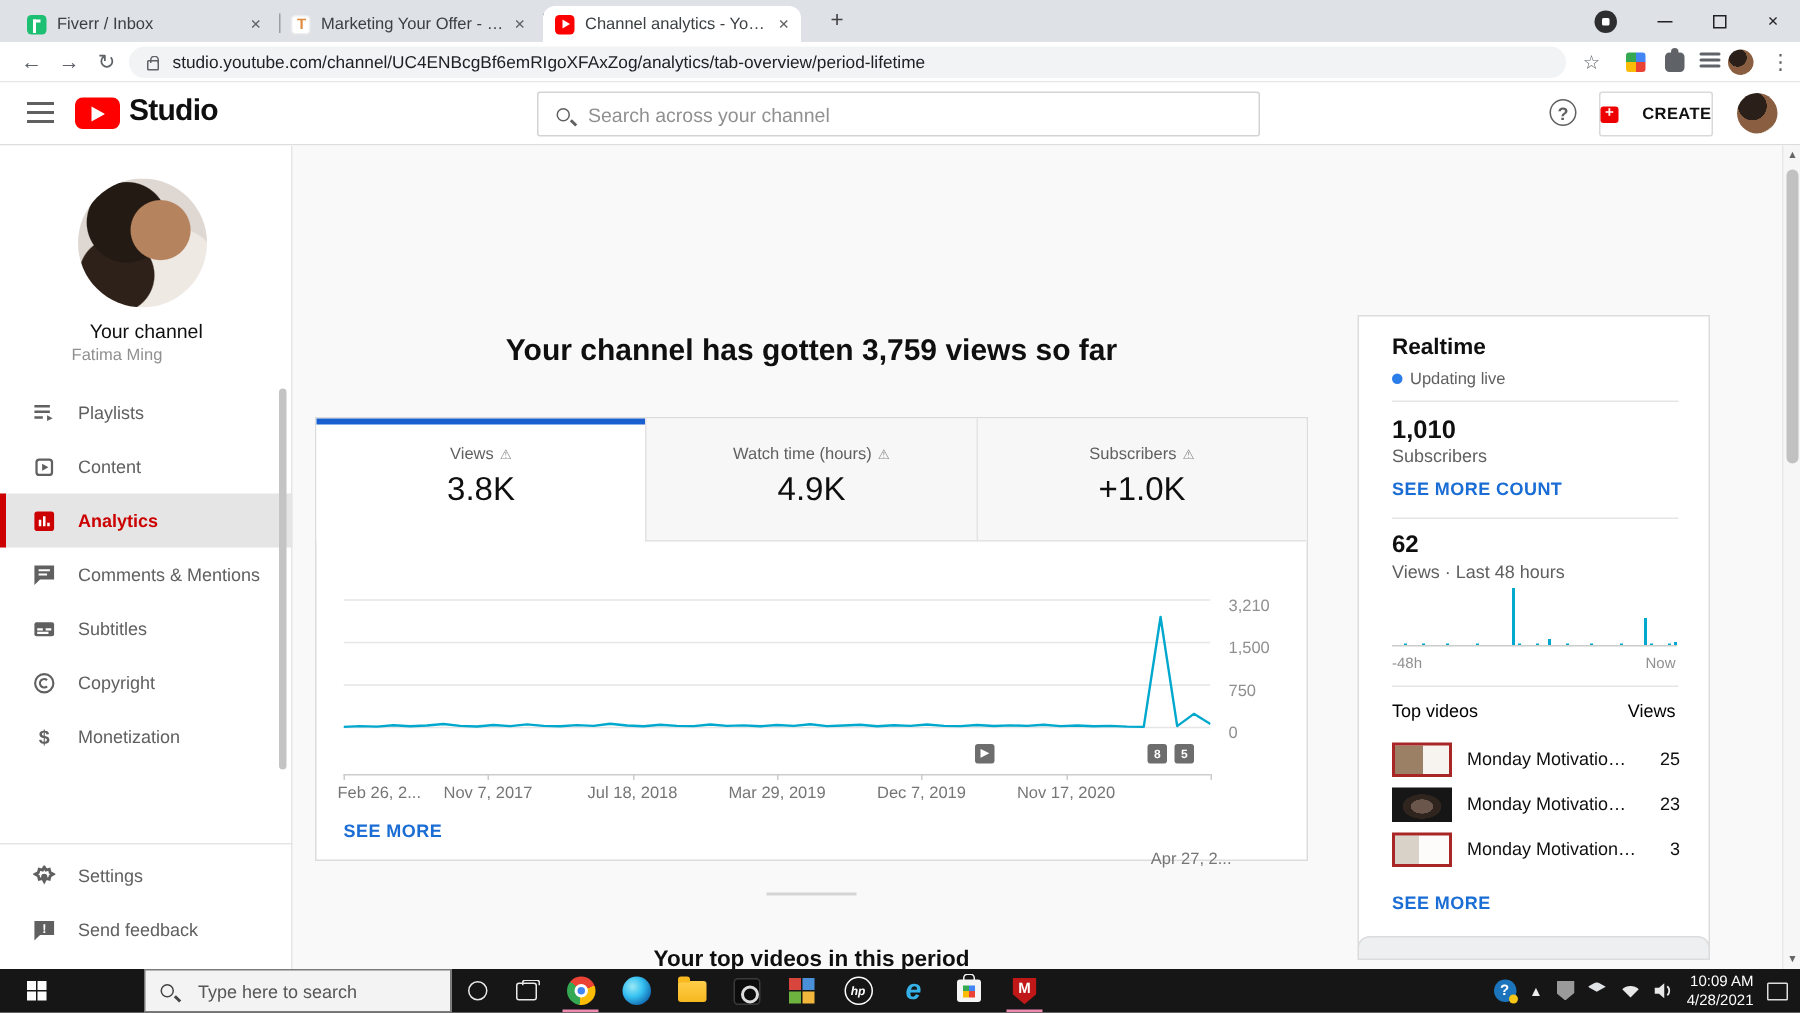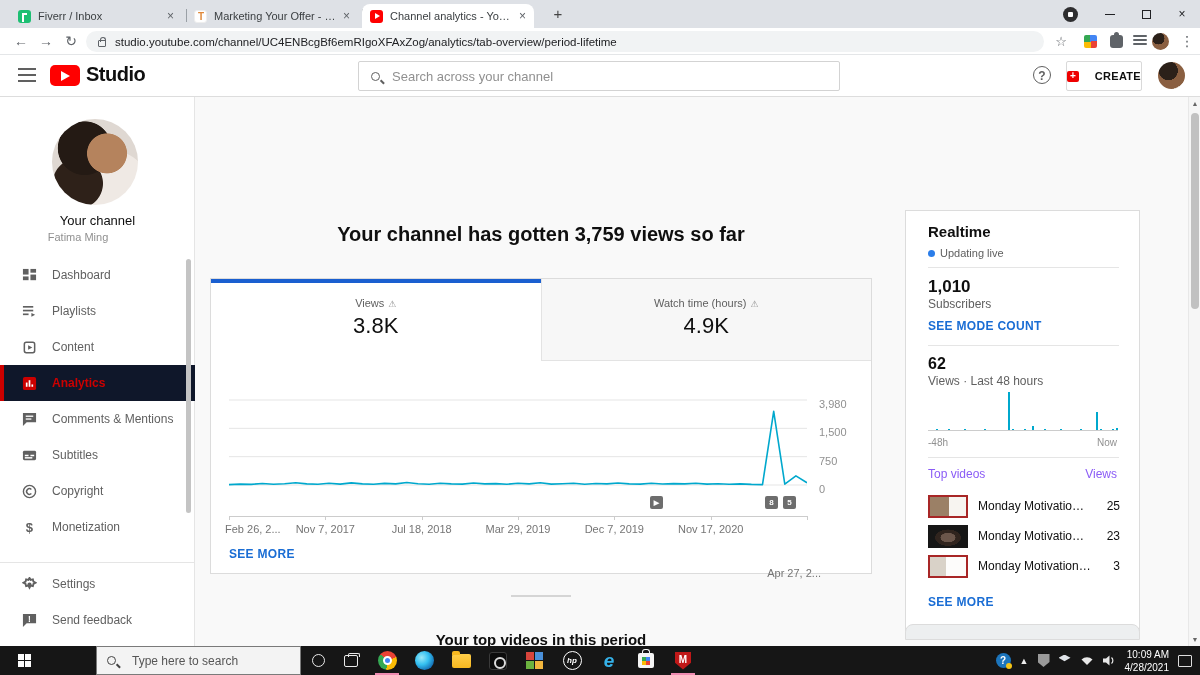--- a/index.html
+++ b/index.html
@@ -63,21 +63,21 @@
      radial-gradient(circle at 64% 40%,#b5835d 0 26%,transparent 27%),
      radial-gradient(circle at 38% 34%,#241a14 0 34%,transparent 35%),
      radial-gradient(circle at 30% 75%,#2e2119 0 28%,transparent 29%),
      radial-gradient(circle at 70% 80%,#efe9e4 0 40%,#dfd8d2 41%);}
   .chname{position:absolute;left:0;top:116px;width:195px;text-align:center;font-size:13px;color:#0f0f0f;}
   .chowner{position:absolute;left:0;top:134px;width:156px;text-align:center;font-size:11px;color:#909090;}
   #nav{position:absolute;left:0;top:160px;width:195px;}
   .nav-item{position:relative;height:36px;display:flex;align-items:center;}
   .nav-item .nico{width:16px;height:16px;margin-left:21px;margin-right:15px;color:#606060;display:flex;align-items:center;justify-content:center;}
   .nav-item .nlbl{font-size:12px;color:#606060;}
-  .nav-item.active{background:#0f172a;}
+  .nav-item.active{background:#e5e5e5;}
   .nav-item.active:before{content:"";position:absolute;left:0;top:0;width:4px;height:36px;background:#c00;}
   .nav-item.active .nlbl{color:#c00;font-weight:bold;}
   .nav-item.active .nico{color:#c00;}
   .nav-partial{position:absolute;left:0;top:448px;width:195px;height:13px;overflow:hidden;opacity:.55;}
   .nav-divider{position:absolute;left:0;top:465px;width:195px;border-top:1px solid #e5e5e5;}
   #nav-footer{position:absolute;left:0;top:469px;width:195px;}
   .sb-scroll{position:absolute;left:186px;top:162px;width:5px;height:254px;background:#c4c4c4;border-radius:3px;}
   
   .main{position:absolute;left:196px;top:0;width:992px;height:549px;}
   .mhead{position:absolute;left:0;top:0;width:992px;height:98px;background:#fff;border-bottom:1px solid #e6e6e6;}
@@ -116,21 +116,21 @@
   .rt-title{left:22px;top:12px;font-size:15px;font-weight:bold;color:#0f0f0f;}
   .rt-live{left:22px;top:36px;font-size:11px;color:#606060;}
   .livedot{display:inline-block;width:7px;height:7px;border-radius:50%;background:#2b7de9;margin-right:5px;}
   .rt-div{position:absolute;left:22px;width:191px;border-top:1px solid #e5e5e5;}
   .rt-big{font-size:17px;font-weight:bold;color:#0f0f0f;}
   .rt-sub{font-size:12px;color:#606060;}
   .rt-link{font-size:12px;font-weight:bold;color:#1a6dd4;letter-spacing:.3px;}
   #rt-bars{position:absolute;left:22px;top:180px;width:190px;height:40px;border-bottom:1px solid #ccc;}
   .rtbar{position:absolute;bottom:0;width:2px;background:#00a8cd;}
   .rt-axlab{font-size:10px;color:#909090;}
-  .rt-colhead{font-size:12px;color:#8b5cf6;}
+  .rt-colhead{font-size:12px;color:#000000;}
   #videos{position:absolute;left:22px;top:280px;width:192px;}
   .vrow{height:30px;display:flex;align-items:center;}
   .vthumb{width:40px;height:23px;flex:0 0 40px;margin-right:10px;}
   .thumb-0{background:linear-gradient(90deg,#9b8066 0 19px,#f7f4f0 19px);border:2px solid #a82626;}
   .thumb-1{background:#161616 radial-gradient(ellipse at 50% 55%,#6b564b 0 26%,#30241e 27% 45%,transparent 46%);}
   .thumb-2{background:linear-gradient(90deg,#d9d2c8 0 45%,#fdfcfb 45%);border:2px solid #a82626;}
   .vtitle{font-size:12px;color:#0f0f0f;flex:1;overflow:hidden;text-overflow:ellipsis;white-space:nowrap;}
   .vviews{font-size:12px;color:#0f0f0f;margin-left:20px;}
   .rt-see{position:absolute;left:22px;top:384px;}
   .nextcard{position:absolute;left:709px;top:527px;width:235px;height:16px;background:#edeff0;border-radius:8px 8px 0 0;border:1px solid #dcdcdc;}
@@ -261,33 +261,20 @@
   <div class="app">
 
     <div class="sidebar">
       <div class="avatar-big"></div>
       <div class="chname">Your channel</div>
       <div class="chowner">Fatima Ming</div>
       <div id="nav">
           <div class="nav-item">
             <span class="nico">
               <svg width="15" height="15" viewBox="0 0 16 16">
-                <g fill="currentColor">
-                  <rect x="1" y="1" width="6" height="6"></rect>
-                  <rect x="9" y="1" width="6" height="4"></rect>
-                  <rect x="1" y="9" width="6" height="4"></rect>
-                  <rect x="9" y="7" width="6" height="6"></rect>
-                </g>
-              </svg>
-            </span>
-            <span class="nlbl">Dashboard</span>
-          </div>
-          <div class="nav-item">
-            <span class="nico">
-              <svg width="15" height="15" viewBox="0 0 16 16">
                 <g stroke="currentColor" stroke-width="1.8">
                   <line x1="1" y1="3" x2="12" y2="3"></line>
                   <line x1="1" y1="7" x2="12" y2="7"></line>
                   <line x1="1" y1="11" x2="7" y2="11"></line>
                 </g>
                 <polygon points="10,9.5 14,11.5 10,13.5" fill="currentColor"></polygon>
               </svg>
             </span>
             <span class="nlbl">Playlists</span>
           </div>
@@ -403,32 +390,36 @@
       <div class="card chartcard">
         <div id="metrics">
             <div class="metric active">
               <div class="mlabel"><span>Views</span><span class="mwarn">⚠</span></div>
               <div class="mvalue">3.8K</div>
             </div>
             <div class="metric">
               <div class="mlabel"><span>Watch time (hours)</span><span class="mwarn">⚠</span></div>
               <div class="mvalue">4.9K</div>
             </div>
+            <div class="metric">
+              <div class="mlabel"><span>Subscribers</span><span class="mwarn">⚠</span></div>
+              <div class="mvalue">+1.0K</div>
+            </div>
           </div>
         <div id="chart-svg-holder">
             <svg width="578" height="110" viewBox="0 0 578 110">
               <line x1="0" y1="20" x2="578" y2="20" stroke="#e5e5e5" stroke-width="1"></line>
               <line x1="0" y1="48.33" x2="578" y2="48.33" stroke="#e5e5e5" stroke-width="1"></line>
               <line x1="0" y1="76.67" x2="578" y2="76.67" stroke="#e5e5e5" stroke-width="1"></line>
               <line x1="0" y1="105" x2="578" y2="105" stroke="#e5e5e5" stroke-width="1"></line>
               <polyline points="0.0,104.6 11.1,104.1 22.2,104.4 33.3,103.5 44.5,104.2 55.6,103.7 66.7,102.7 77.8,103.9 88.9,104.3 100.0,103.3 111.2,104.1 122.3,102.9 133.4,103.9 144.5,104.2 155.6,103.4 166.7,103.9 177.8,102.5 189.0,103.7 200.1,104.2 211.2,103.2 222.3,103.9 233.4,104.1 244.5,103.0 255.7,103.9 266.8,103.6 277.9,104.2 289.0,103.3 300.1,103.9 311.2,102.8 322.3,104.1 333.5,103.7 344.6,103.2 355.7,104.2 366.8,103.5 377.9,103.9 389.0,103.0 400.2,103.9 411.3,104.1 422.4,103.3 433.5,104.0 444.6,103.6 455.7,103.9 466.8,103.2 478.0,104.1 489.1,103.7 500.2,104.2 511.3,103.9 522.4,104.4 533.5,104.6 544.7,31.3 555.8,104.1 566.9,95.9 578.0,102.7" fill="none" stroke="#00a8cd" stroke-width="1.6" stroke-linejoin="round"></polyline>
             </svg>
           </div>
         <div id="ylabels">
-            <div class="t ylab" style="top: 119px;">3,980</div>
+            <div class="t ylab" style="top: 119px;">3,210</div>
             <div class="t ylab" style="top: 147px;">1,500</div>
             <div class="t ylab" style="top: 176px;">750</div>
             <div class="t ylab" style="top: 204px;">0</div>
           </div>
         <div class="xaxis"></div>
         <div id="xlabels">
             <div class="xlab" style="left: 14px;">Feb 26, 2...</div>
             <div class="xtick" style="left: 18px;"></div>
             <div class="xlab" style="left: 114.333px; transform: translateX(-50%);">Nov 7, 2017</div>
             <div class="xtick" style="left: 114.333px;"></div>
@@ -453,21 +444,21 @@
 
       <div class="t middiv"></div>
       <div class="t secthead">Your top videos in this period</div>
 
       <div class="card rtcard">
         <div class="t rt-title">Realtime</div>
         <div class="t rt-live"><span class="livedot"></span><span>Updating live</span></div>
         <div class="rt-div" style="top:56px"></div>
         <div class="t rt-big" style="left:22px;top:66px">1,010</div>
         <div class="t rt-sub" style="left:22px;top:86px">Subscribers</div>
-        <div class="t rt-link" style="left:22px;top:108px">SEE MODE COUNT</div>
+        <div class="t rt-link" style="left:22px;top:108px">SEE MORE COUNT</div>
         <div class="rt-div" style="top:134px"></div>
         <div class="t rt-big" style="left:22px;top:144px;font-size:16px">62</div>
         <div class="t rt-sub" style="left:22px;top:163px">Views · Last 48 hours</div>
         <div id="rt-bars">
             <div class="rtbar" style="left: 8px; height: 1.2px;"></div>
             <div class="rtbar" style="left: 20px; height: 1.2px;"></div>
             <div class="rtbar" style="left: 36px; height: 1.2px;"></div>
             <div class="rtbar" style="left: 56px; height: 1.2px;"></div>
             <div class="rtbar" style="left: 80px; height: 38px;"></div>
             <div class="rtbar" style="left: 84px; height: 1.2px;"></div>

